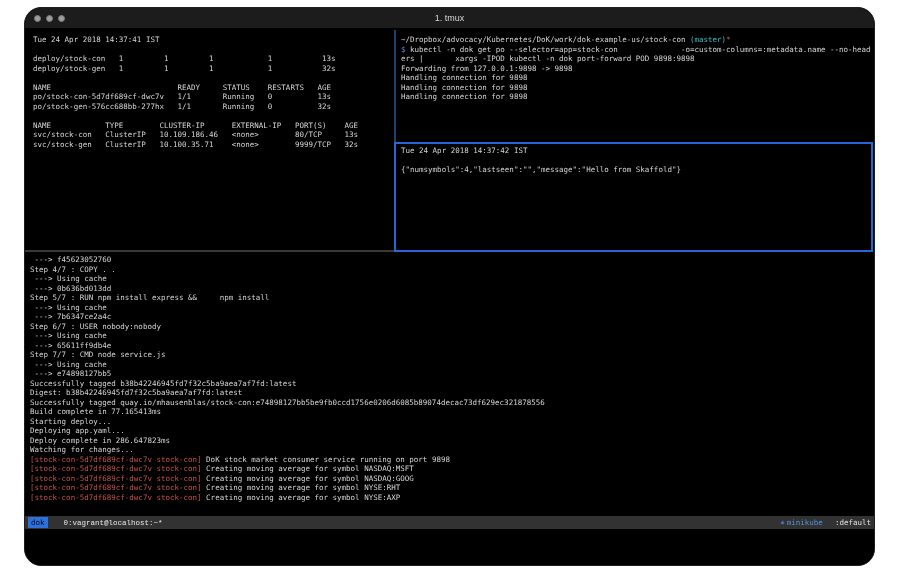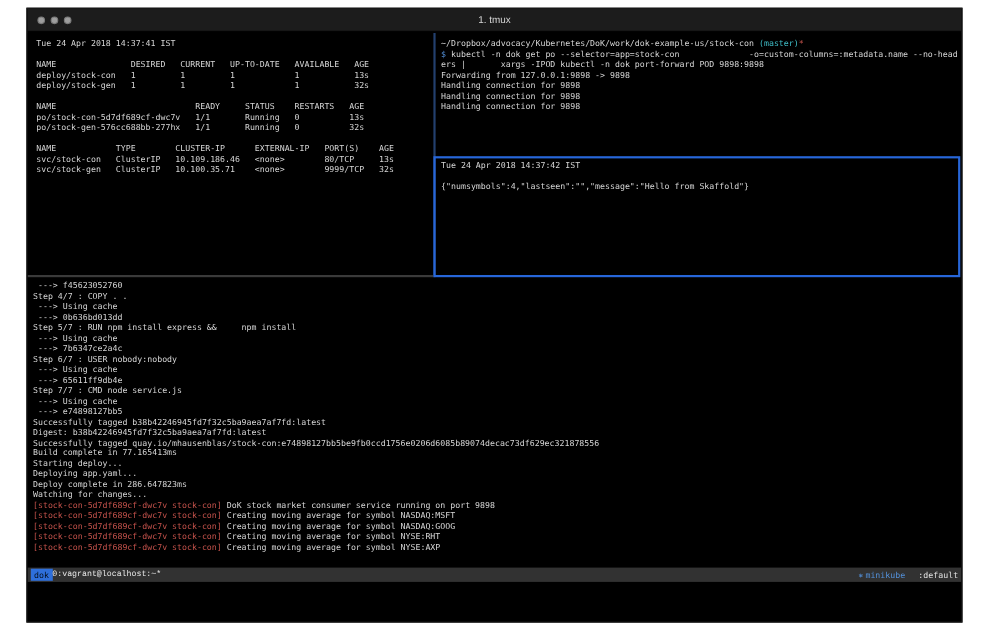--- a/index.html
+++ b/index.html
@@ -1,20 +1,20 @@
 <!DOCTYPE html>
 <html><head>
 <meta charset="utf-8">
 <style>
   * { margin:0; padding:0; box-sizing:border-box; }
   body { width:900px; height:574px; background:#ffffff; font-family:"DejaVu Sans Mono", monospace; }
   .page { position:relative; width:900px; height:574px; background:#ffffff; overflow:hidden; }
   .window {
     position:absolute; left:24px; top:7px; width:851px; height:559px;
-    background:#000; border:1px solid #1f1f1f; border-radius:0; overflow:hidden;
+    background:#000; border:1px solid #1f1f1f; border-radius:17px; overflow:hidden;
   }
   .titlebar { position:relative; height:21px; background:#1c1c1c; border-bottom:1px solid #000; }
   .lights { position:absolute; left:9px; top:0; height:21px; display:flex; align-items:center; gap:5px; }
   .light { width:7px; height:7px; border-radius:50%; background:#9e9e9e; border:0.5px solid #7a7a7a; }
   .title {
     position:absolute; left:0; right:0; top:0; height:21px; line-height:21px;
     text-align:center; color:#d6d6d6; font-size:9px; font-family:"Liberation Sans", sans-serif;
   }
   .term { position:absolute; top:22px; left:0; right:0; bottom:0; background:#000; }
   .pane { position:absolute; overflow:hidden; color:#d6d6d6; }
@@ -28,21 +28,21 @@
   .pane-topright { left:371px; top:0; width:477px; height:110px; padding:5px 12px 0 5px; }
   .pane-rightlower {
     left:369px; top:112px; width:479px; height:110px;
     border:2px solid #2766d9; padding:2px 16px 0 5px;
   }
   .pane-bottom { left:0; top:222px; width:802px; height:262px; padding:3px 0 0 5px; }
   .statusbar {
     position:absolute; left:0; top:486px; width:100%; height:13px; background:#323232;
     display:flex; align-items:center; padding:0 3px; font-size:7.5px; color:#e2e2e2;
   }
-  .session-chip { background:#2e6fdb; color:#05101f; padding:0 3px; height:11px; line-height:11px; margin-right:0; }
+  .session-chip { background:#2e6fdb; color:#05101f; padding:0 3px; height:11px; line-height:11px; margin-right:16px; }
   .window-label { color:#e8e8e8;font-family:Liberation Mono, monospace; }
   .status-right { margin-left:auto; display:flex; align-items:center; }
   .kube-icon { color:#5390d9; margin-right:2px; font-size:7px; }
   .kube-ctx { color:#5390d9; }
   .kube-ns { color:#e2e2e2;margin-left:12px; }
 </style>
 </head>
 <body>
 
 <div class="page">
@@ -55,21 +55,20 @@
         <span class="light"></span>
       </div>
       <div class="title">1. tmux</div>
     </div>
 
     <div class="term">
 
       <div class="pane pane-topleft">
           <div class="tline"><span>Tue 24 Apr 2018 14:37:41 IST</span></div>
           <div class="tline">&nbsp;</div>
-          <div class="tline"><span>NAME               DESIRED   CURRENT   UP-TO-DATE   AVAILABLE   AGE</span></div>
           <div class="tline"><span>deploy/stock-con   1         1         1            1           13s</span></div>
           <div class="tline"><span>deploy/stock-gen   1         1         1            1           32s</span></div>
           <div class="tline">&nbsp;</div>
           <div class="tline"><span>NAME                            READY     STATUS    RESTARTS   AGE</span></div>
           <div class="tline"><span>po/stock-con-5d7df689cf-dwc7v   1/1       Running   0          13s</span></div>
           <div class="tline"><span>po/stock-gen-576cc688bb-277hx   1/1       Running   0          32s</span></div>
           <div class="tline">&nbsp;</div>
           <div class="tline"><span>NAME            TYPE        CLUSTER-IP      EXTERNAL-IP   PORT(S)    AGE</span></div>
           <div class="tline"><span>svc/stock-con   ClusterIP   10.109.186.46   &lt;none&gt;        80/TCP     13s</span></div>
           <div class="tline"><span>svc/stock-gen   ClusterIP   10.100.35.71    &lt;none&gt;        9999/TCP   32s</span></div>

